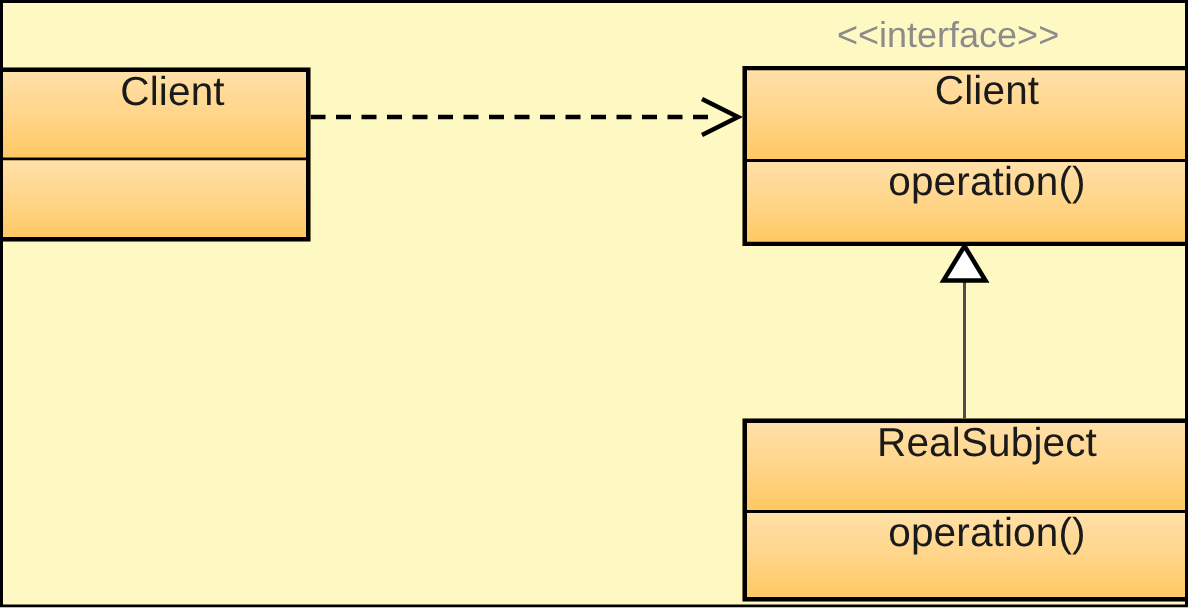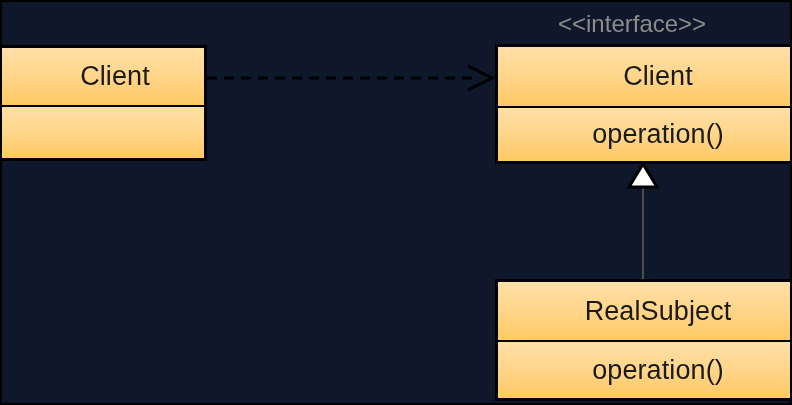--- a/index.html
+++ b/index.html
@@ -9,40 +9,39 @@
     background: #ffffff;
   }
   body {
     font-family: "Liberation Sans", sans-serif;
   }
 
   #canvas {
     position: relative;
     width: 792px;
     height: 405px;
-    background: #0f172a;
+    background: #fef9c3;
     overflow: hidden;
     box-sizing: border-box;
     border: 2px solid #000000;
   }
 
   
   .uml-class {
     position: absolute;
     box-sizing: border-box;
     border: 3px solid #000000;
     background: #ffd27f;
     display: flex;
     flex-direction: column;
   }
 
   .compartment {
     box-sizing: border-box;
     display: flex;
-    align-items: center;
     justify-content: center;
     background: linear-gradient(to bottom, #ffe0a8 0%, #ffd486 55%, #ffc963 100%);
     overflow: hidden;
     padding-left: 24px;
   }
 
   .compartment.divided {
     border-bottom: 2px solid #000000;
   }
 

